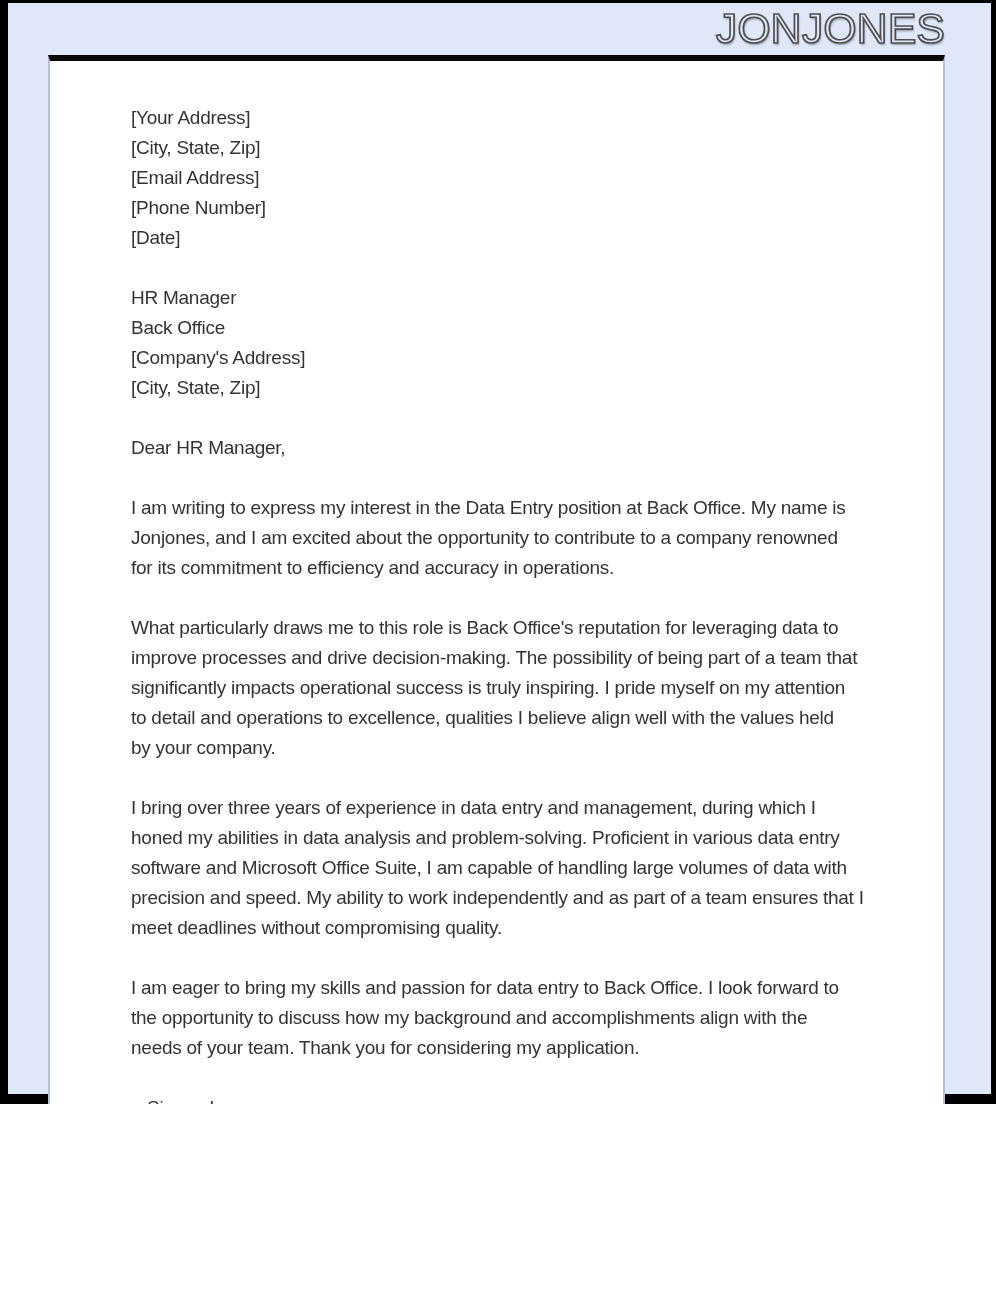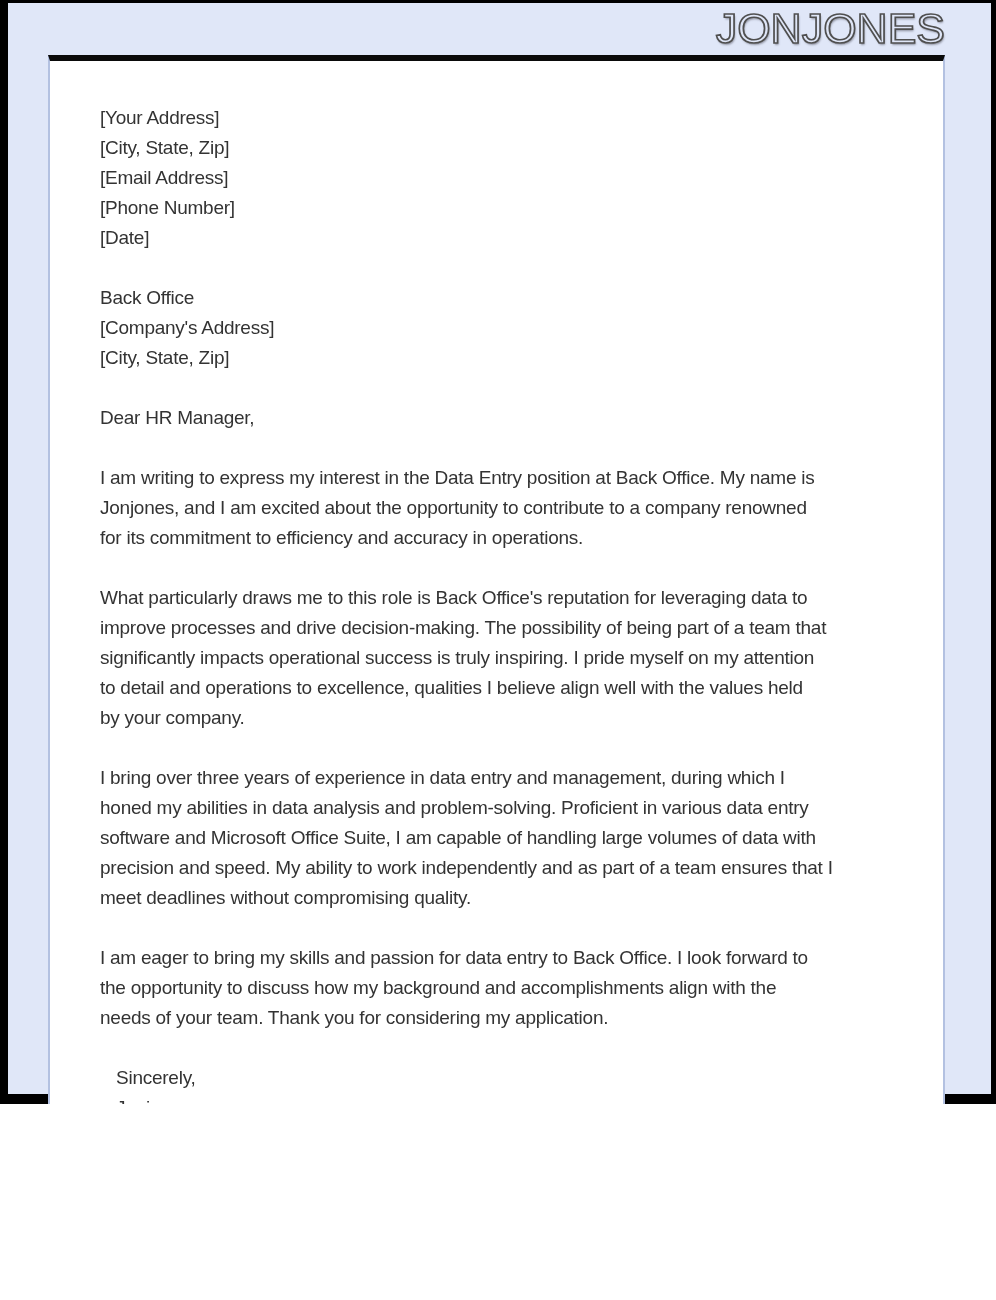--- a/index.html
+++ b/index.html
@@ -43,20 +43,21 @@
     left: 48px;
     top: 55px;
     width: 897px;
     height: 1207px;
     box-sizing: border-box;
     background: #ffffff;
     border-top: 6px solid #0a0a0a;
     border-left: 2px solid #b3c1e1;
     border-right: 2px solid #b3c1e1;
     border-bottom: 2px solid #b3c1e1;
+    padding-left: 31px;
   }
   .content {
     padding: 42px 40px 0 50px;
     color: #333333;
     font-size: 19px;
     letter-spacing: -0.25px;
     line-height: 30px;
   }
   .block { margin: 0 0 30px 0; }
   .line { white-space: nowrap; }
@@ -92,20 +93,21 @@
 
       <div class="block">
         <div class="line">[Your Address]</div>
         <div class="line">[City, State, Zip]</div>
         <div class="line">[Email Address]</div>
         <div class="line">[Phone Number]</div>
         <div class="line">[Date]</div>
       </div>
 
       <div class="block">
+        <div class="line">HR Manager</div>
         <div class="line">Back Office</div>
         <div class="line">[Company's Address]</div>
         <div class="line">[City, State, Zip]</div>
       </div>
 
       <div class="block">
         <div class="line">Dear HR Manager,</div>
       </div>
 
       <div class="para">

